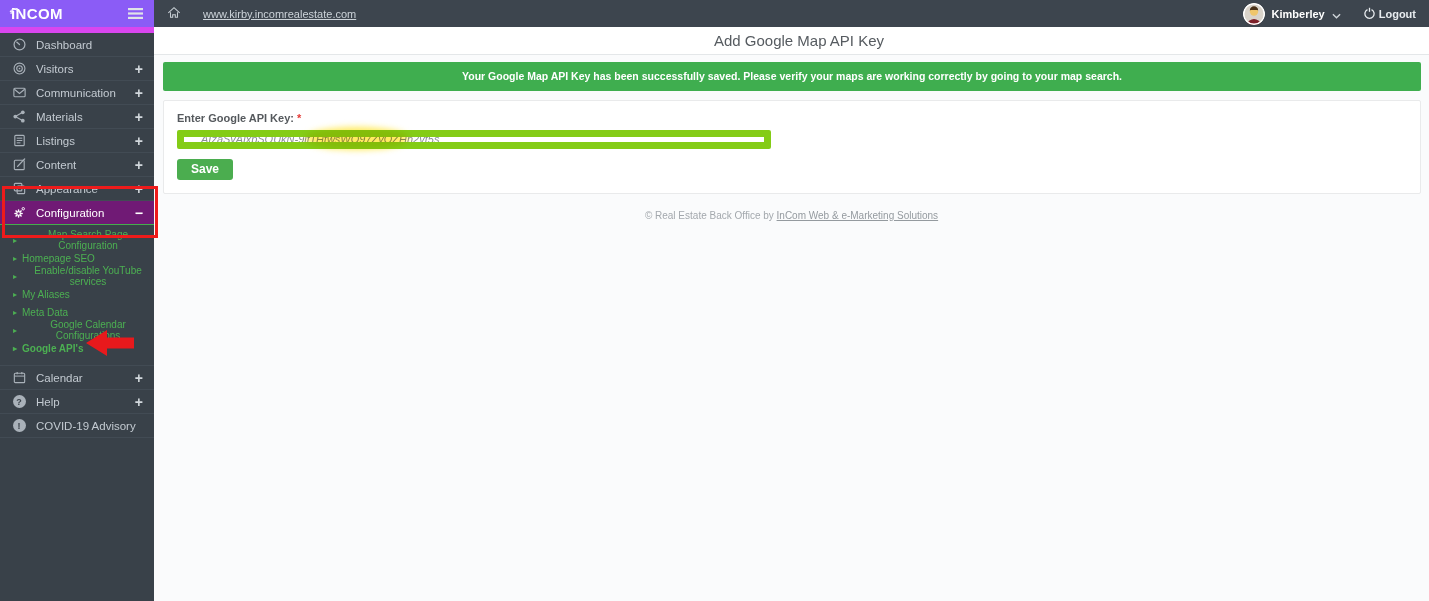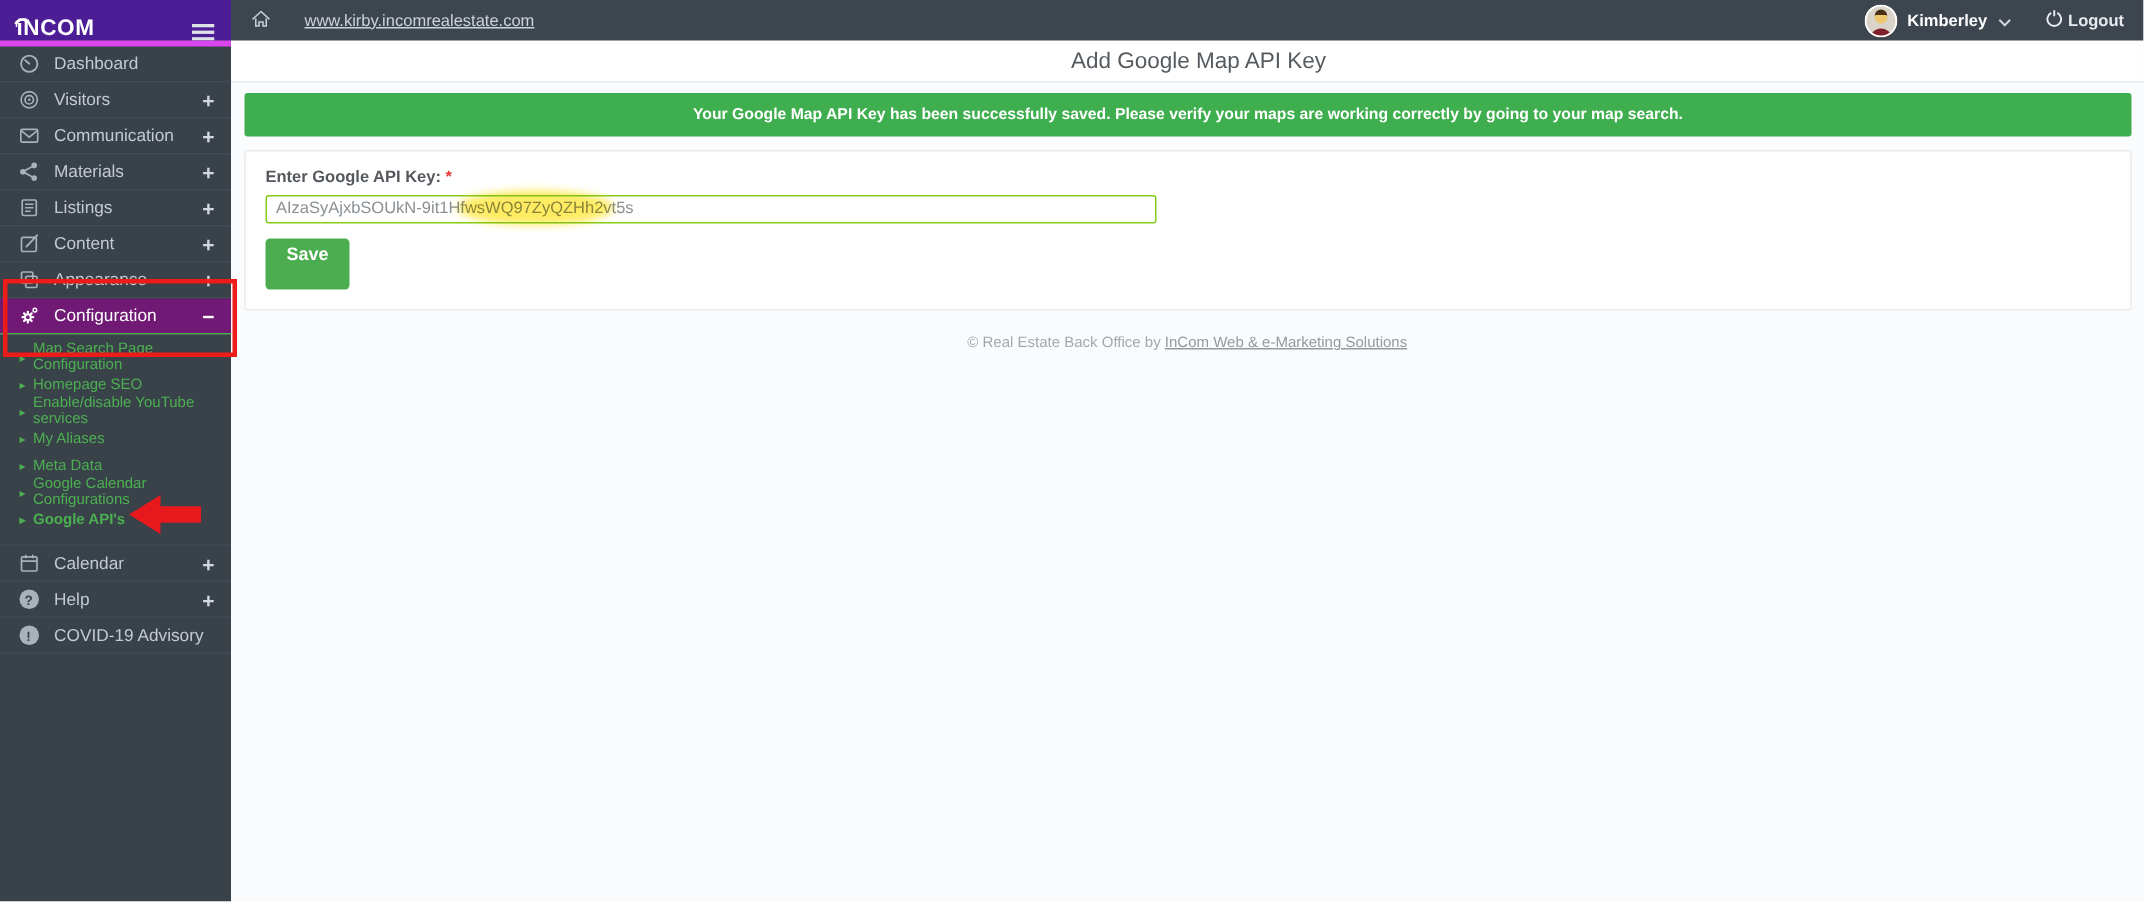--- a/index.html
+++ b/index.html
@@ -1,25 +1,25 @@
 <!DOCTYPE html>
 <html><head>
 <meta charset="utf-8">
 <style>
   * { box-sizing: border-box; margin: 0; padding: 0; }
   html,body { width:1429px; height:601px; overflow:hidden; }
   body { font-family:"Liberation Sans", sans-serif; position:relative; background:#fafbfc; }
 
   
   .sidebar { position:absolute; left:0; top:0; width:154px; height:601px; background:#394149; z-index:5; }
-  .logo-bar { height:27px; background:#4c1d95; display:flex; align-items:flex-end; padding:0 11px; }
+  .logo-bar { height:27px; background:#8b5cf6; display:flex; align-items:center; padding:0 11px; }
   .logo { color:#fff; font-weight:bold; font-size:15px; letter-spacing:.4px; position:relative; }
   .logo .arcs { position:absolute; left:-2px; top:-4px; }
   .hamburger { margin-left:auto; cursor:pointer; display:flex; }
-  .nav { border-top:4px solid #d946ef; }
+  .nav { border-top:6px solid #d946ef;text-align:center; }
   .nav-item { height:24px; display:flex; align-items:center; padding:0 11px; border-bottom:1px solid #424b54;
               color:#c3cad1; font-size:11.5px; cursor:pointer; }
   .nav-item .nicon { width:16px; margin-right:9px; display:flex; align-items:center; justify-content:center; }
   .nav-item .expand { margin-left:auto; font-size:14px; font-weight:bold; color:#d2d8dd; line-height:1; }
   .nav-item.active { background:#701a75; color:#fff; border-bottom:1px solid #45ad4e; }
   .nav-item.active .expand { color:#fff; }
   .circle-glyph { width:13px; height:13px; border-radius:50%; background:#a9b1b9; color:#394149;
                   font-size:9px; font-weight:bold; display:flex; align-items:center; justify-content:center; }
   .submenu { padding:6px 0 8px 0; border-bottom:1px solid #424b54; }
   .sub-item { height:18px; display:flex; align-items:center; padding-left:13px; color:#4cb052;
@@ -41,26 +41,26 @@
   .main { position:absolute; left:154px; top:27px; width:1275px; height:574px; background:#fafbfc; }
   .title-bar { height:28px; line-height:28px; background:#fff; border-bottom:1px solid #e4e7e9;
                padding-left:15px; font-size:15px; color:#565b60;text-align:center; }
   .banner { margin:7px 8px 0 9px; height:29px; line-height:29px; background:#3fae4f; border-radius:2px;
             color:#fff; font-size:10.5px; font-weight:700; text-align:center; }
   .panel { margin:9px 8px 0 9px; background:#fff; border:1px solid #e9eaeb; border-radius:2px;
            padding:11px 13px 13px 13px; }
   .form-label { font-size:11px; font-weight:bold; color:#55595d; margin-bottom:5px; }
   .req { color:#e53935; margin-left:3px; }
   .input-wrap { position:relative; width:594px; }
-  .key-input { width:594px; height:19px; border:1px solid #84cc16; border-radius:2px; font-size:11px;
-               color:#8a9094; padding:1px 6px; font-family:"Liberation Sans", sans-serif; background:#fff; }
+  .key-input { width:594px; height:19px; border:7px solid #84cc16; border-radius:2px; font-size:11px;
+               color:#8a9094; padding:1px 17px; font-family:"Liberation Sans", sans-serif; background:#fff;font-style:italic; }
   .highlight-blob { position:absolute; left:128px; top:-2px; width:104px; height:23px; background:#ffdf00;
                     opacity:.62; border-radius:50%; filter:blur(3px); mix-blend-mode:multiply; pointer-events:none; }
   .save-btn { margin-top:10px; background:#4bad4f; border:none; border-radius:3px; color:#fff;
-              font-weight:bold; font-size:12px; padding:3px 14px 17px; cursor:pointer; display:inline-block;
+              font-weight:bold; font-size:12px; padding:3px 14px 4px; cursor:pointer; display:inline-block;
               font-family:"Liberation Sans", sans-serif; }
   .footer { margin-top:16px; text-align:center; font-size:10px; color:#a3a8ad; }
   .footer a { color:#949a9f; text-decoration:underline; cursor:pointer; }
 
   
   .annot-rect { position:absolute; left:2px; top:186px; width:156px; height:52px; border:3px solid #ee1b1b;
                 z-index:60; pointer-events:none; }
   .annot-arrow { position:absolute; left:86px; top:330px; z-index:60; pointer-events:none; }
 </style>
 </head>

